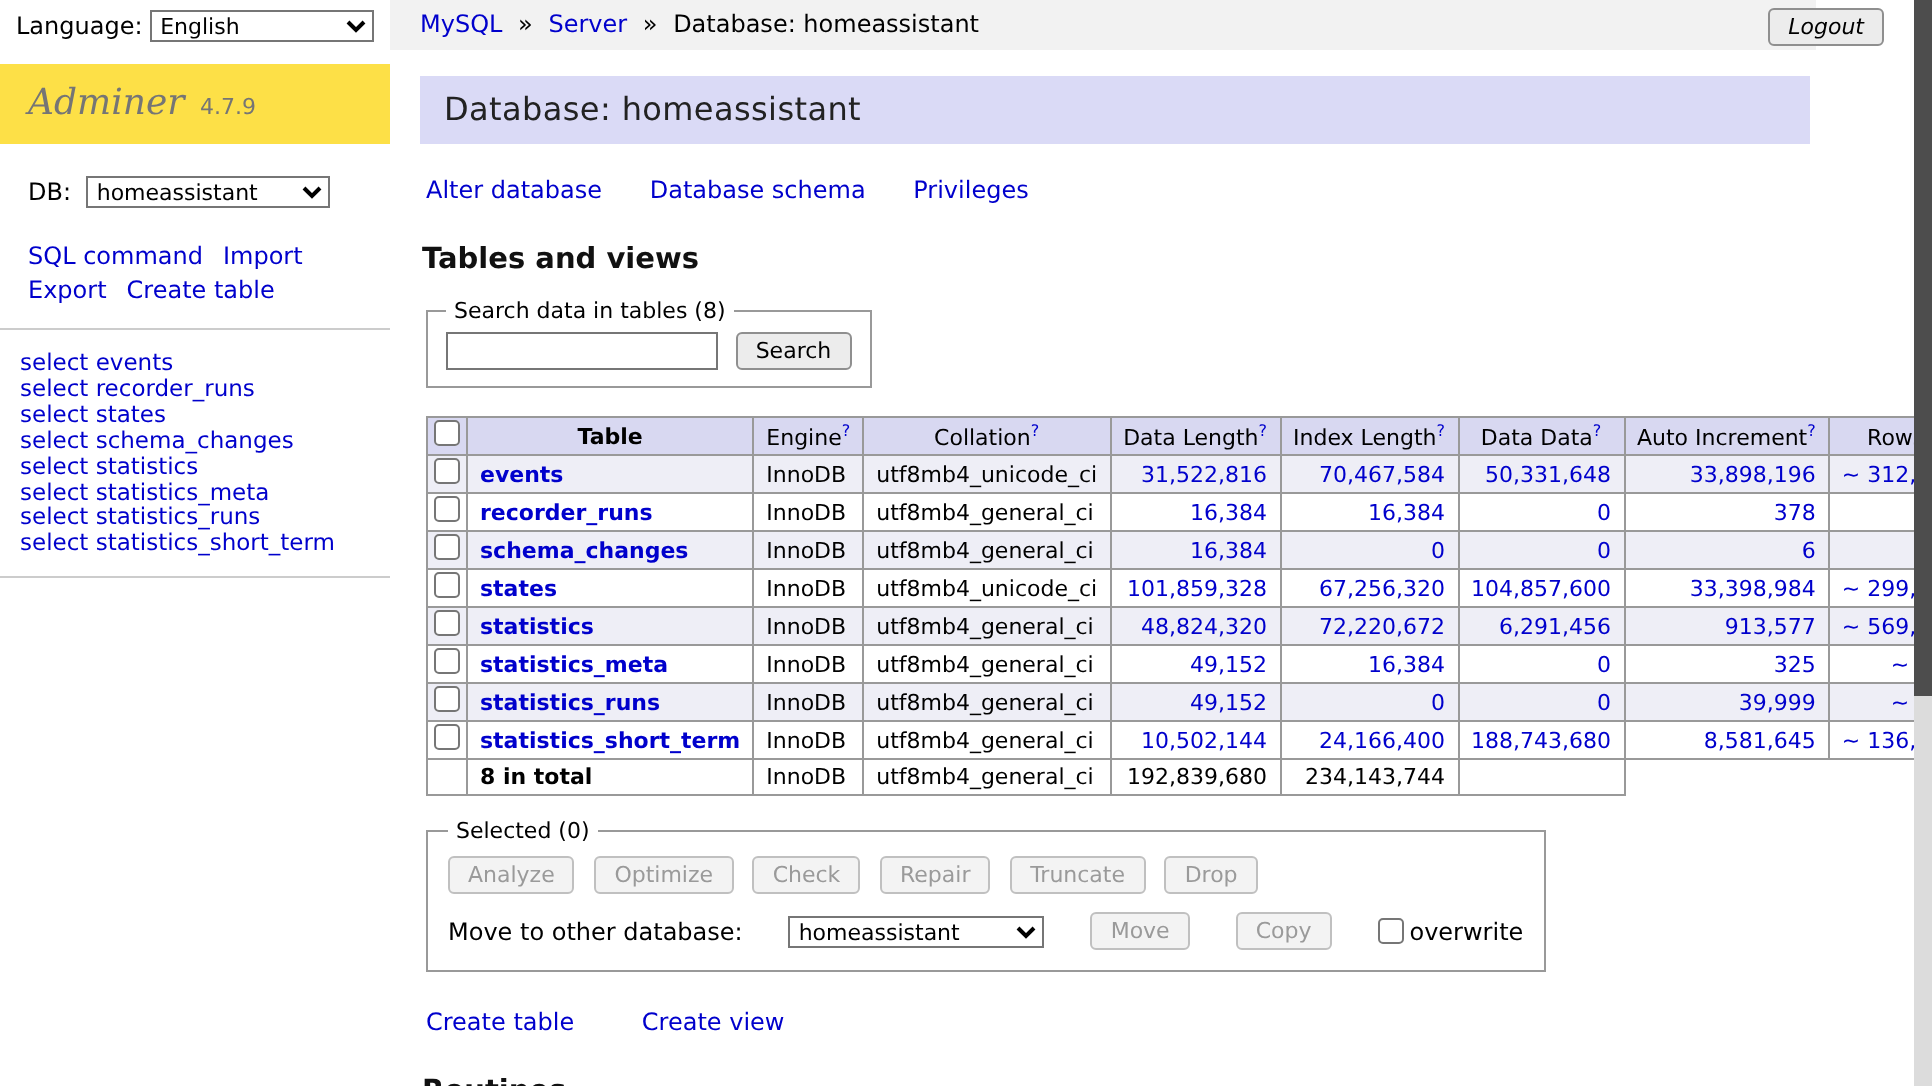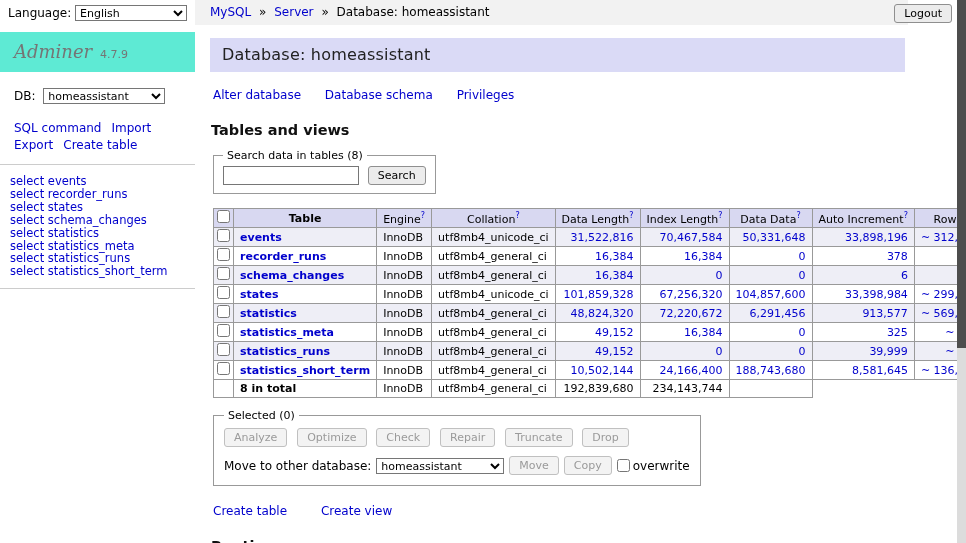--- a/index.html
+++ b/index.html
@@ -21,25 +21,25 @@
   input[type="text"] { border:1px solid #767676; height:19px; font-size:11px; padding:1px 3px; }
 
   
   .lang-row { position:absolute; top:5px; left:8px; white-space:nowrap; }
   .lang-row select { width:112px; }
   .breadcrumb-bar {
     position:absolute; left:195px; top:0; width:713px; height:25px;
     background:#f2f2f2; line-height:25px; padding-left:15px; white-space:nowrap;
   }
   .breadcrumb-bar .sep { color:#000; margin:0 4px; }
-  .logout-btn { position:absolute; top:4px; right:14px; }
+  .logout-btn { position:absolute; top:4px; right:24px;font-style:italic; }
 
   
   .sidebar { position:absolute; left:0; top:32px; width:195px; }
-  .brand { background:#5eead4; padding:9px 14px 10px; }
+  .brand { background:#fde047; padding:9px 14px 10px; }
   .brand .logo { font-family:"DejaVu Serif","Liberation Serif",serif; font-style:italic; font-size:18px; color:#757575; }
   .brand .version { font-size:11px; color:#757575; margin-left:4px; }
   .db-row { padding:16px 14px 0; white-space:nowrap; }
   .db-row select { width:122px; margin-left:4px; }
   .nav-links { padding:16px 14px 10px; line-height:17px; border-bottom:1px solid #ccc; margin:0 0 8px 0; }
   .nav-links a { margin-right:10px; }
   .table-links { padding:2px 10px 10px; border-bottom:1px solid #ccc; }
   .table-links a { display:block; line-height:12.9px; font-size:11.5px; }
 
   
@@ -65,21 +65,21 @@
   .db-table td.num { text-align:right; }
   .db-table td.name a { font-weight:bold; }
   .db-table tr.odd td { background:#eeeef6; }
   sup.help { font-size:8px; color:#0000cc; }
   .total .name { font-weight:bold; }
   .total td { background:#fff; }
   .total td.nob { border:none; background:transparent; }
 
   .selected-fs { padding:6px 10px 10px; }
   .btn-row button { margin-right:6px; }
-  .move-row { margin-top:9px; white-space:nowrap; display:flex; align-items:center; gap:5px; font-size:12px; }
+  .move-row { margin-top:9px; white-space:nowrap; display:flex; align-items:center; gap:23px; font-size:12px; }
   .move-row select { width:128px; }
   .move-row label { display:flex; align-items:center; gap:3px; font-size:12px; }
 
   .create-links { margin:18px 0 0 3px; }
   .create-links a { margin-right:30px; }
 
   
   .scrollbar { position:absolute; right:0; top:0; width:9px; height:543px; background:#dcdcdc; }
   .scrollbar .thumb { position:absolute; top:0; left:0; width:9px; height:348px; background:#4d4d4d; }
 </style>

